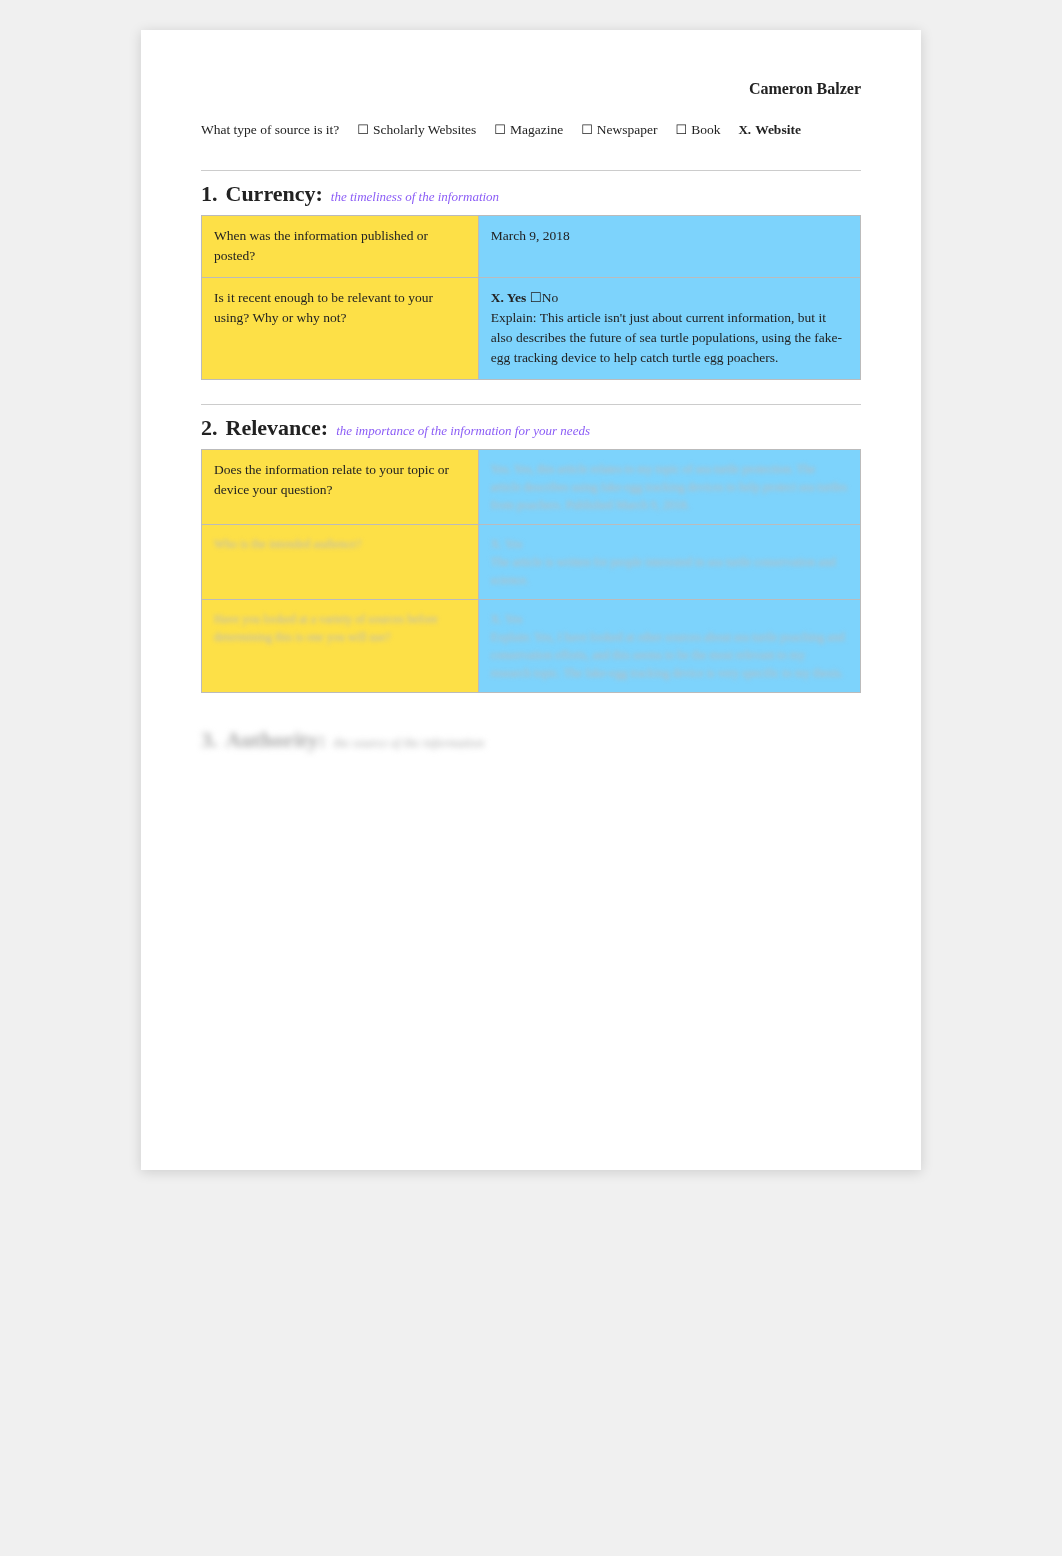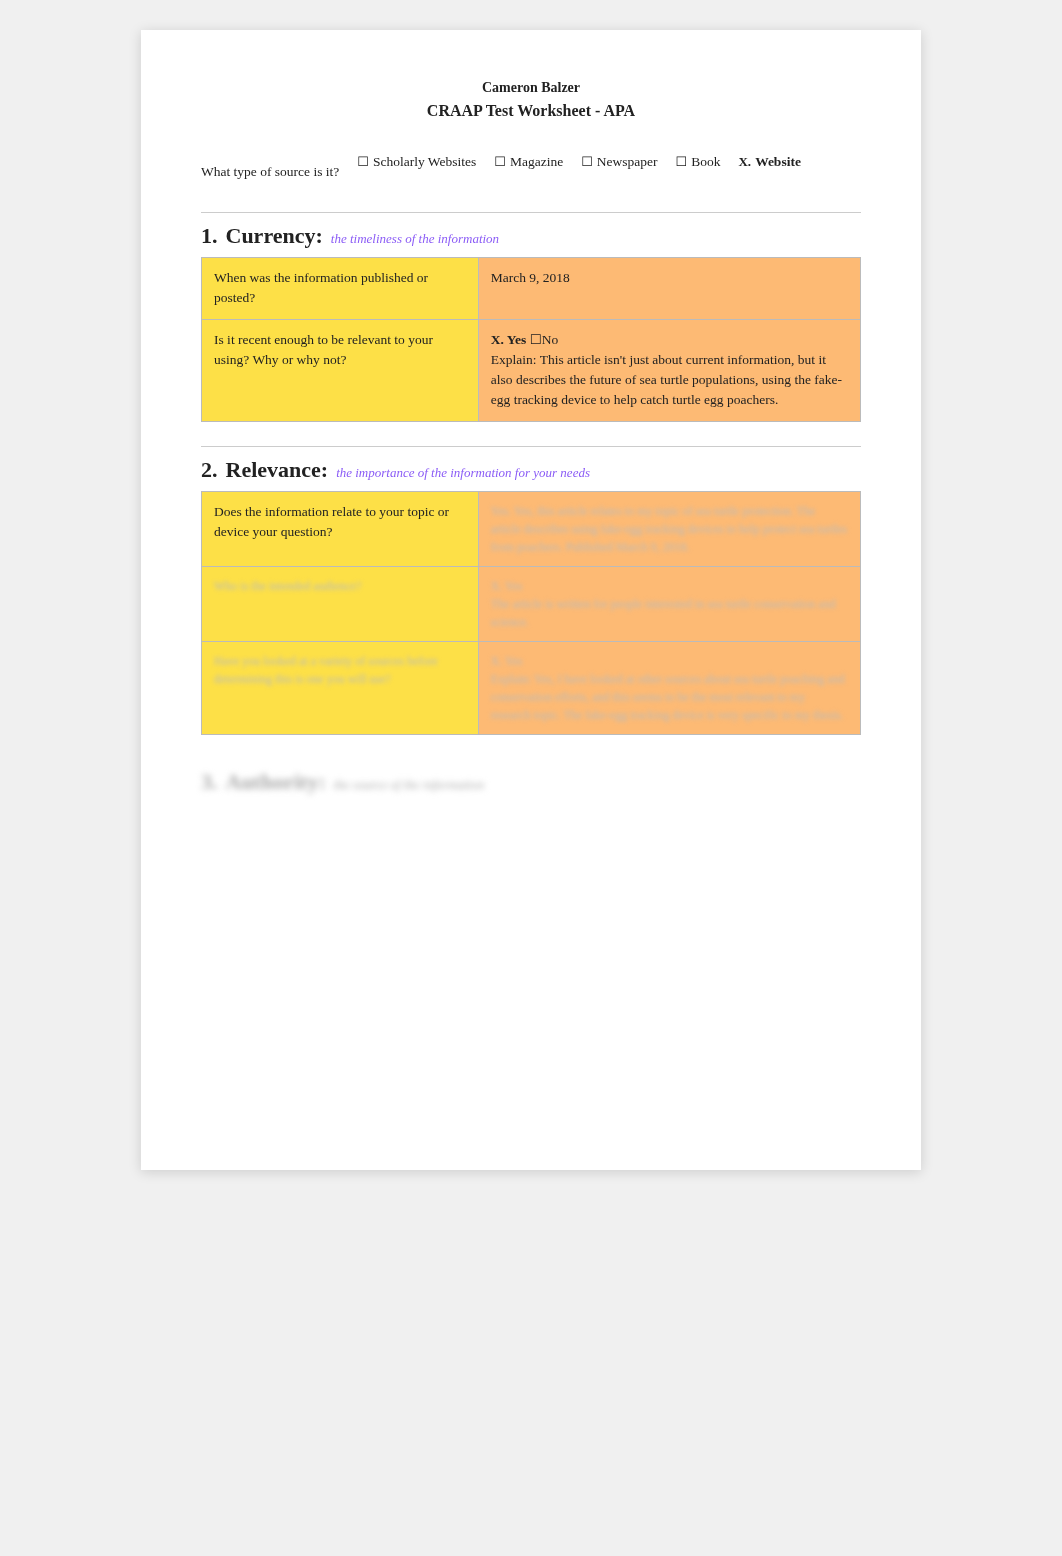--- a/index.html
+++ b/index.html
@@ -24,22 +24,23 @@
       box-shadow: 0 2px 12px rgba(0,0,0,0.15);
     }
 
     .page-header {
       text-align: center;
       margin-bottom: 24px;
     }
 
     .page-header .author-name {
       font-weight: bold;
-      font-size: 14px;
+      font-size: 16px;
       margin-bottom: 6px;
+      text-align: right;
     }
 
     .page-header .worksheet-title {
       font-weight: bold;
       font-size: 16px;
     }
 
     .intro-text {
       font-size: 13.5px;
       line-height: 1.55;
@@ -52,21 +53,20 @@
       align-items: center;
       gap: 18px;
       margin-bottom: 32px;
       font-size: 13.5px;
       flex-wrap: wrap;
     }
 
     .source-type-label {
       font-weight: normal;
       white-space: nowrap;
-      margin-top: 20px;
     }
 
     .source-option {
       display: flex;
       align-items: center;
       gap: 4px;
       white-space: nowrap;
     }
 
     .source-option .checkbox-char {
@@ -119,21 +119,21 @@
       line-height: 1.5;
     }
 
     .qa-table td:first-child {
       width: 42%;
       background: #fde047;
     }
 
     .qa-table td:last-child {
       width: 58%;
-      background: #fdba74;
+      background: #7dd3fc;
     }
 
     .blurred-text {
       color: #bbb;
       font-size: 12px;
       line-height: 1.5;
       filter: blur(2px);
       user-select: none;
     }
 
@@ -168,21 +168,20 @@
       padding-top: 10px;
     }
   </style>
 </head>
 <body>
 
 <div class="page">
 
   <div class="page-header">
     <div class="author-name">Cameron Balzer</div>
-    <div class="worksheet-title">CRAAP Test Worksheet - APA</div>
   </div>
 
 
   <div class="source-type-row">
     <span class="source-type-label">What type of source is it?</span>
 
     <div class="source-option">
       <span class="checkbox-char">☐</span>
       <span>Scholarly Websites</span>
     </div>

